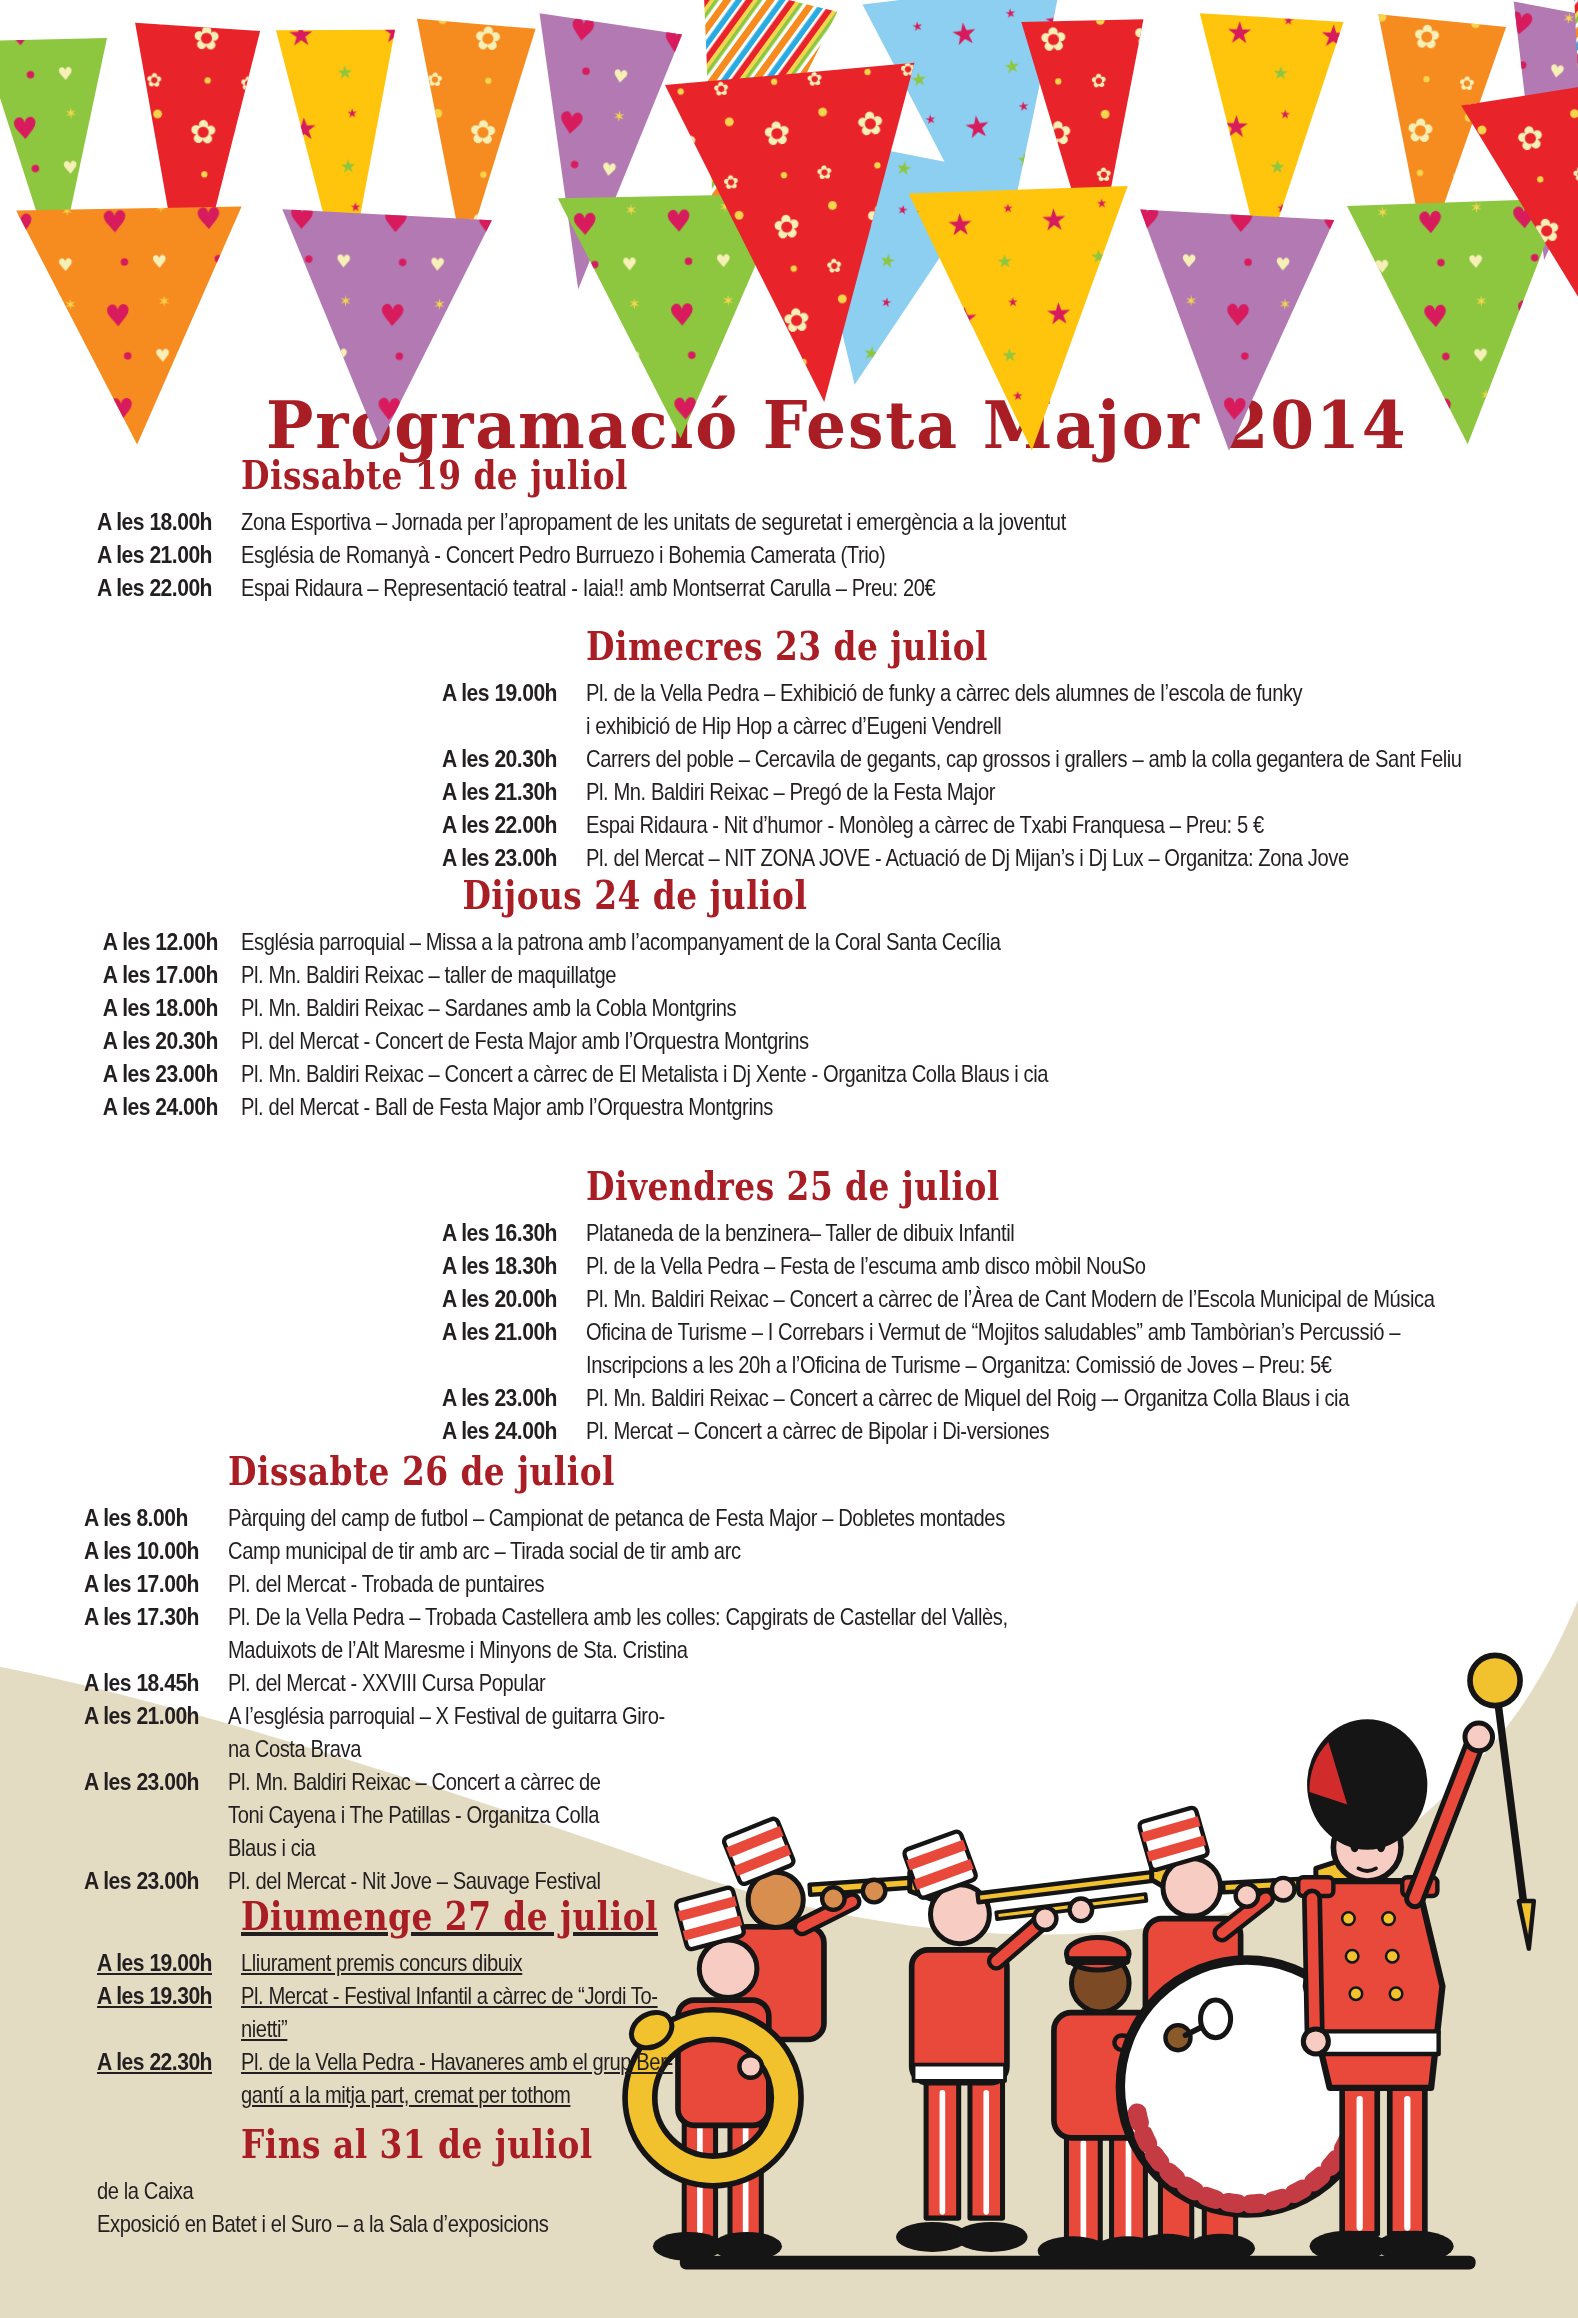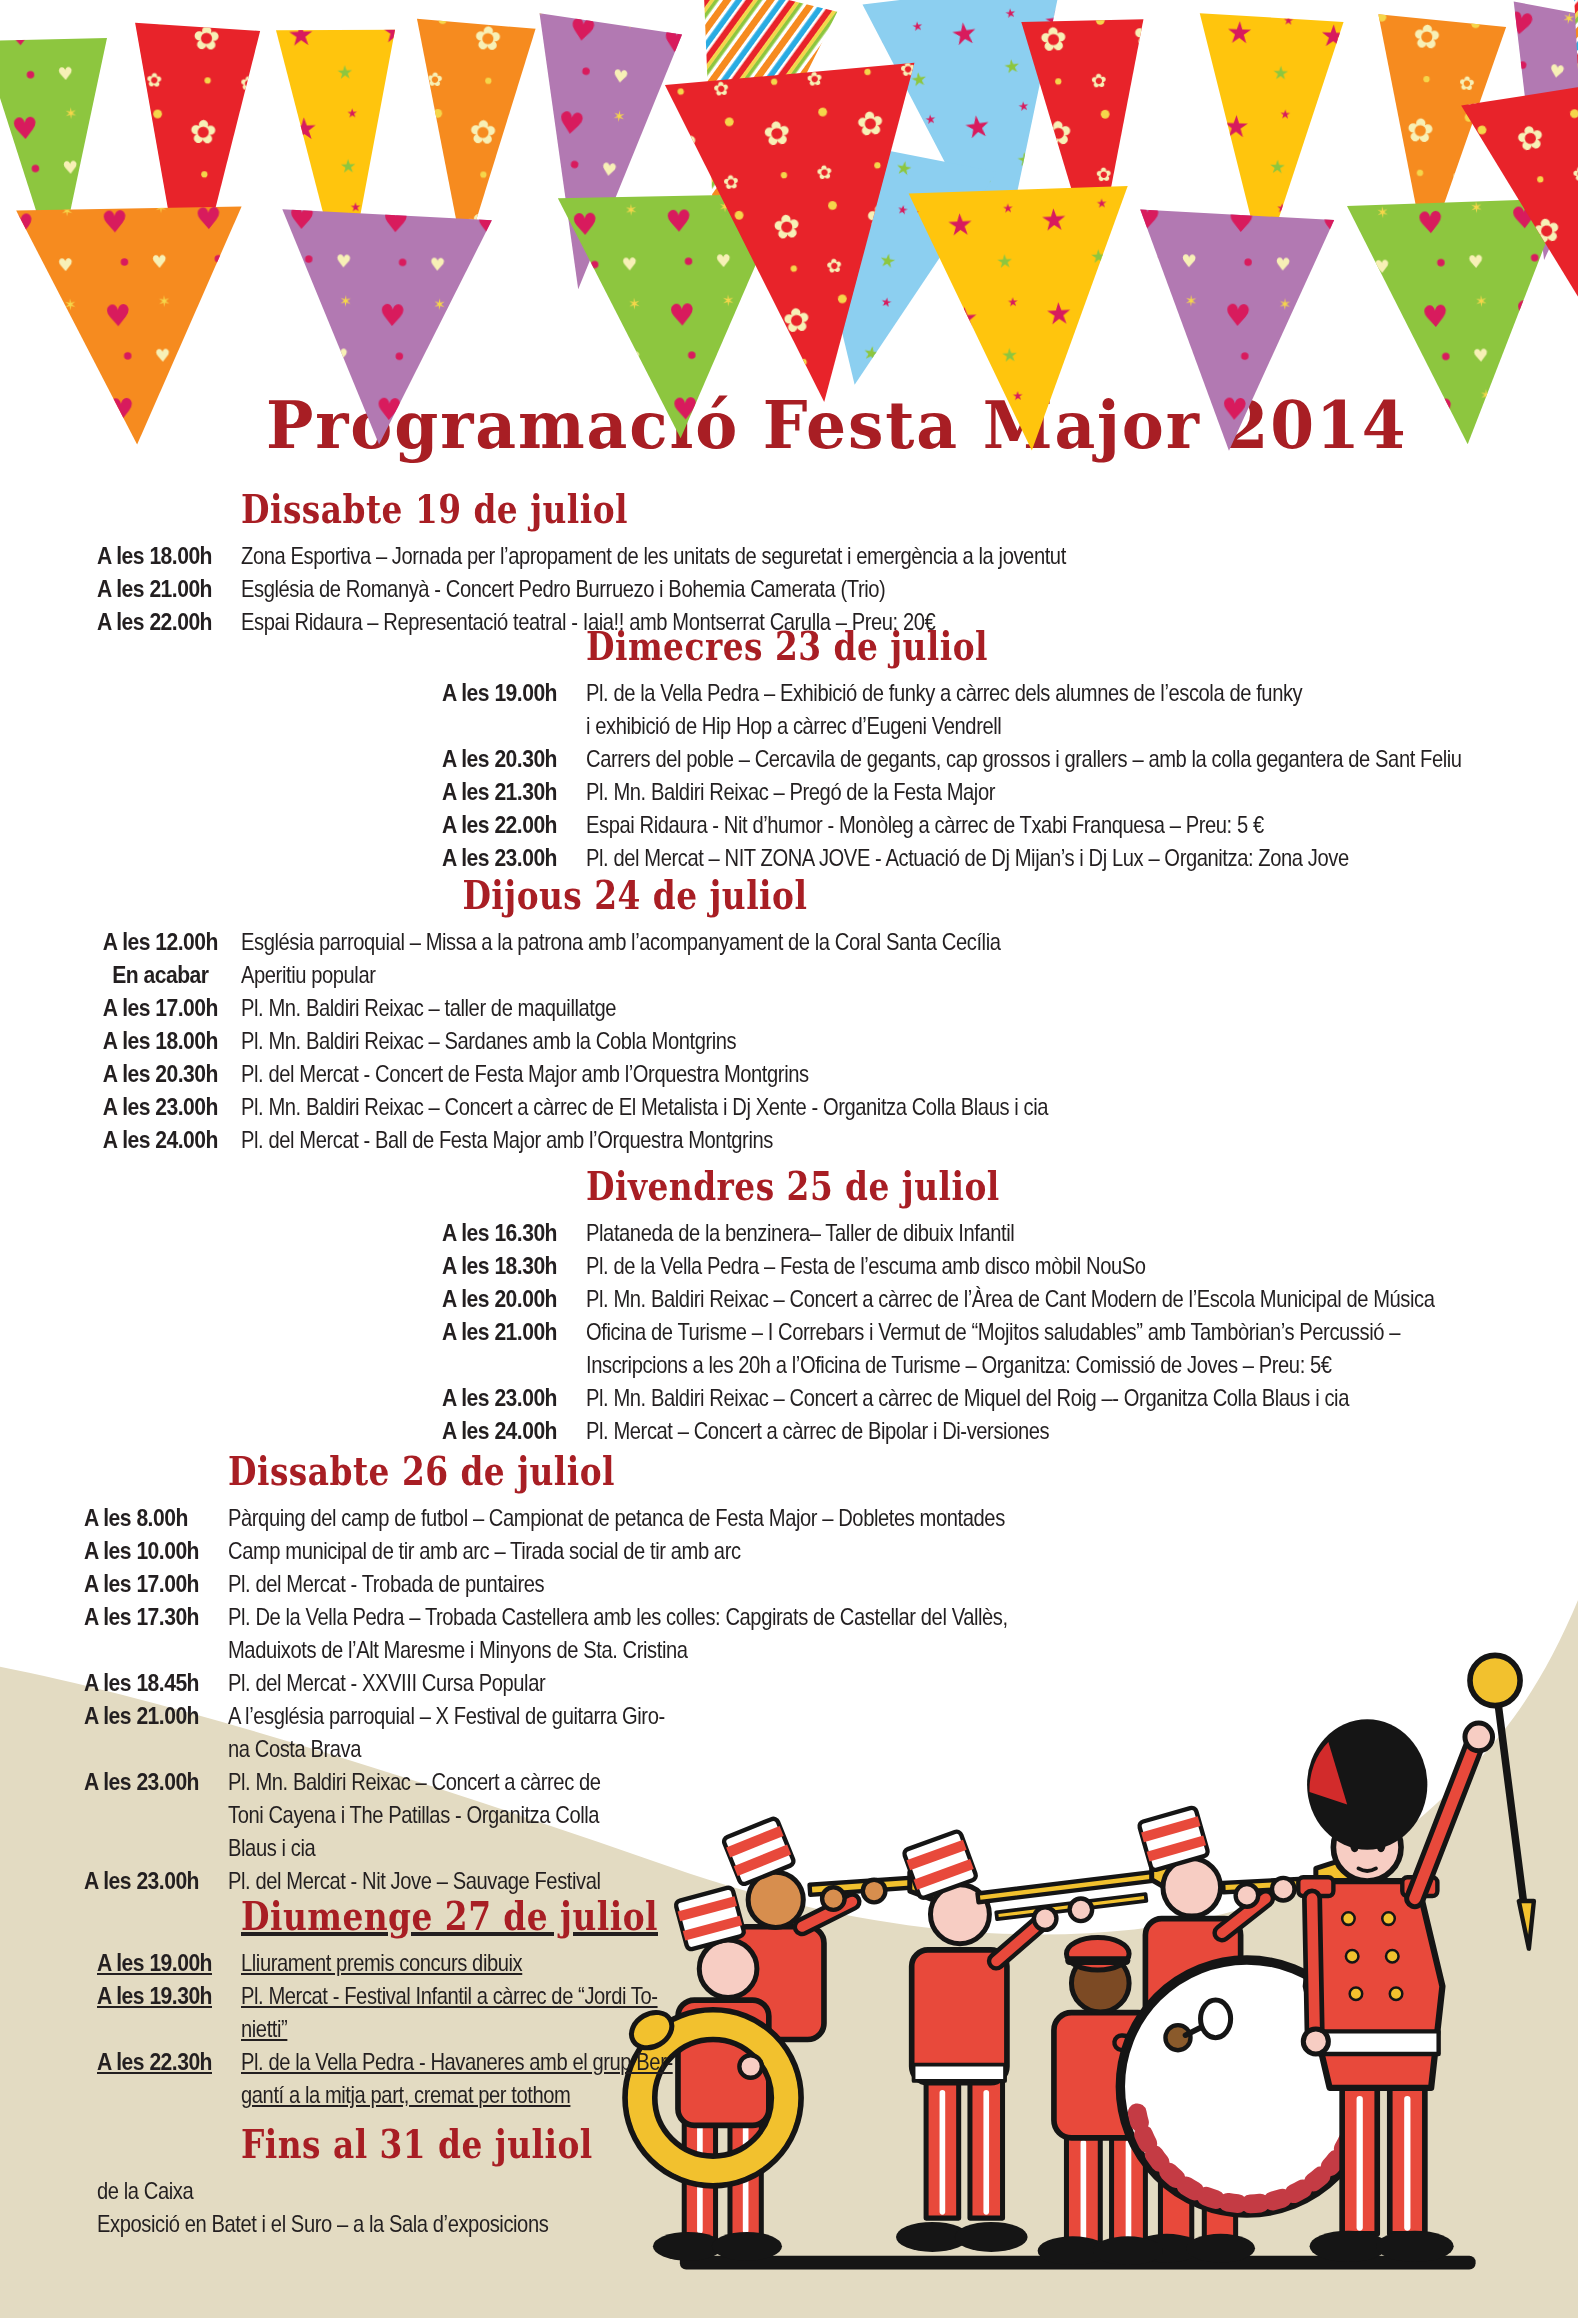--- a/index.html
+++ b/index.html
@@ -296,21 +296,21 @@
         <g transform="rotate(-10 2495 140)">
           <polygon points="2330,140 2660,146 2495,560" fill="#e8232a"></polygon>
           <polygon points="2330,140 2660,146 2495,560" fill="url(#pat-flowers)"></polygon>
         </g>
       </g>
   </svg>
 
   <div class="textlayer">
     <h1 class="page-title">Programació Festa Major 2014</h1>
 
-    <div class="section indent" style="left:97px;top:452px;margin-top:34px;">
+    <div class="section indent" style="left:97px;top:452px;">
       <div class="sec-head">Dissabte 19 de juliol</div>
       <div class="rows">
           <div class="line">
             <div class="time">A les 18.00h</div>
             <div class="txt">Zona Esportiva – Jornada per l’apropament de les unitats de seguretat i emergència a la joventut</div>
           </div>
           <div class="line">
             <div class="time">A les 21.00h</div>
             <div class="txt">Església de Romanyà  - Concert Pedro Burruezo i Bohemia Camerata (Trio)</div>
           </div>
@@ -350,24 +350,20 @@
         </div>
     </div>
     <div class="section indent" style="left:97px;top:872px;text-align:center;">
       <div class="sec-head">Dijous 24 de juliol</div>
       <div class="rows">
           <div class="line">
             <div class="time">A les 12.00h</div>
             <div class="txt">Església parroquial – Missa a la patrona amb l’acompanyament de la Coral Santa Cecília</div>
           </div>
           <div class="line">
-            <div class="time">En acabar</div>
-            <div class="txt">Aperitiu popular</div>
-          </div>
-          <div class="line">
             <div class="time">A les 17.00h</div>
             <div class="txt">Pl. Mn. Baldiri Reixac – taller de maquillatge</div>
           </div>
           <div class="line">
             <div class="time">A les 18.00h</div>
             <div class="txt">Pl. Mn. Baldiri Reixac – Sardanes amb la Cobla Montgrins</div>
           </div>
           <div class="line">
             <div class="time">A les 20.30h</div>
             <div class="txt">Pl. del Mercat - Concert  de Festa Major amb l’Orquestra Montgrins</div>

